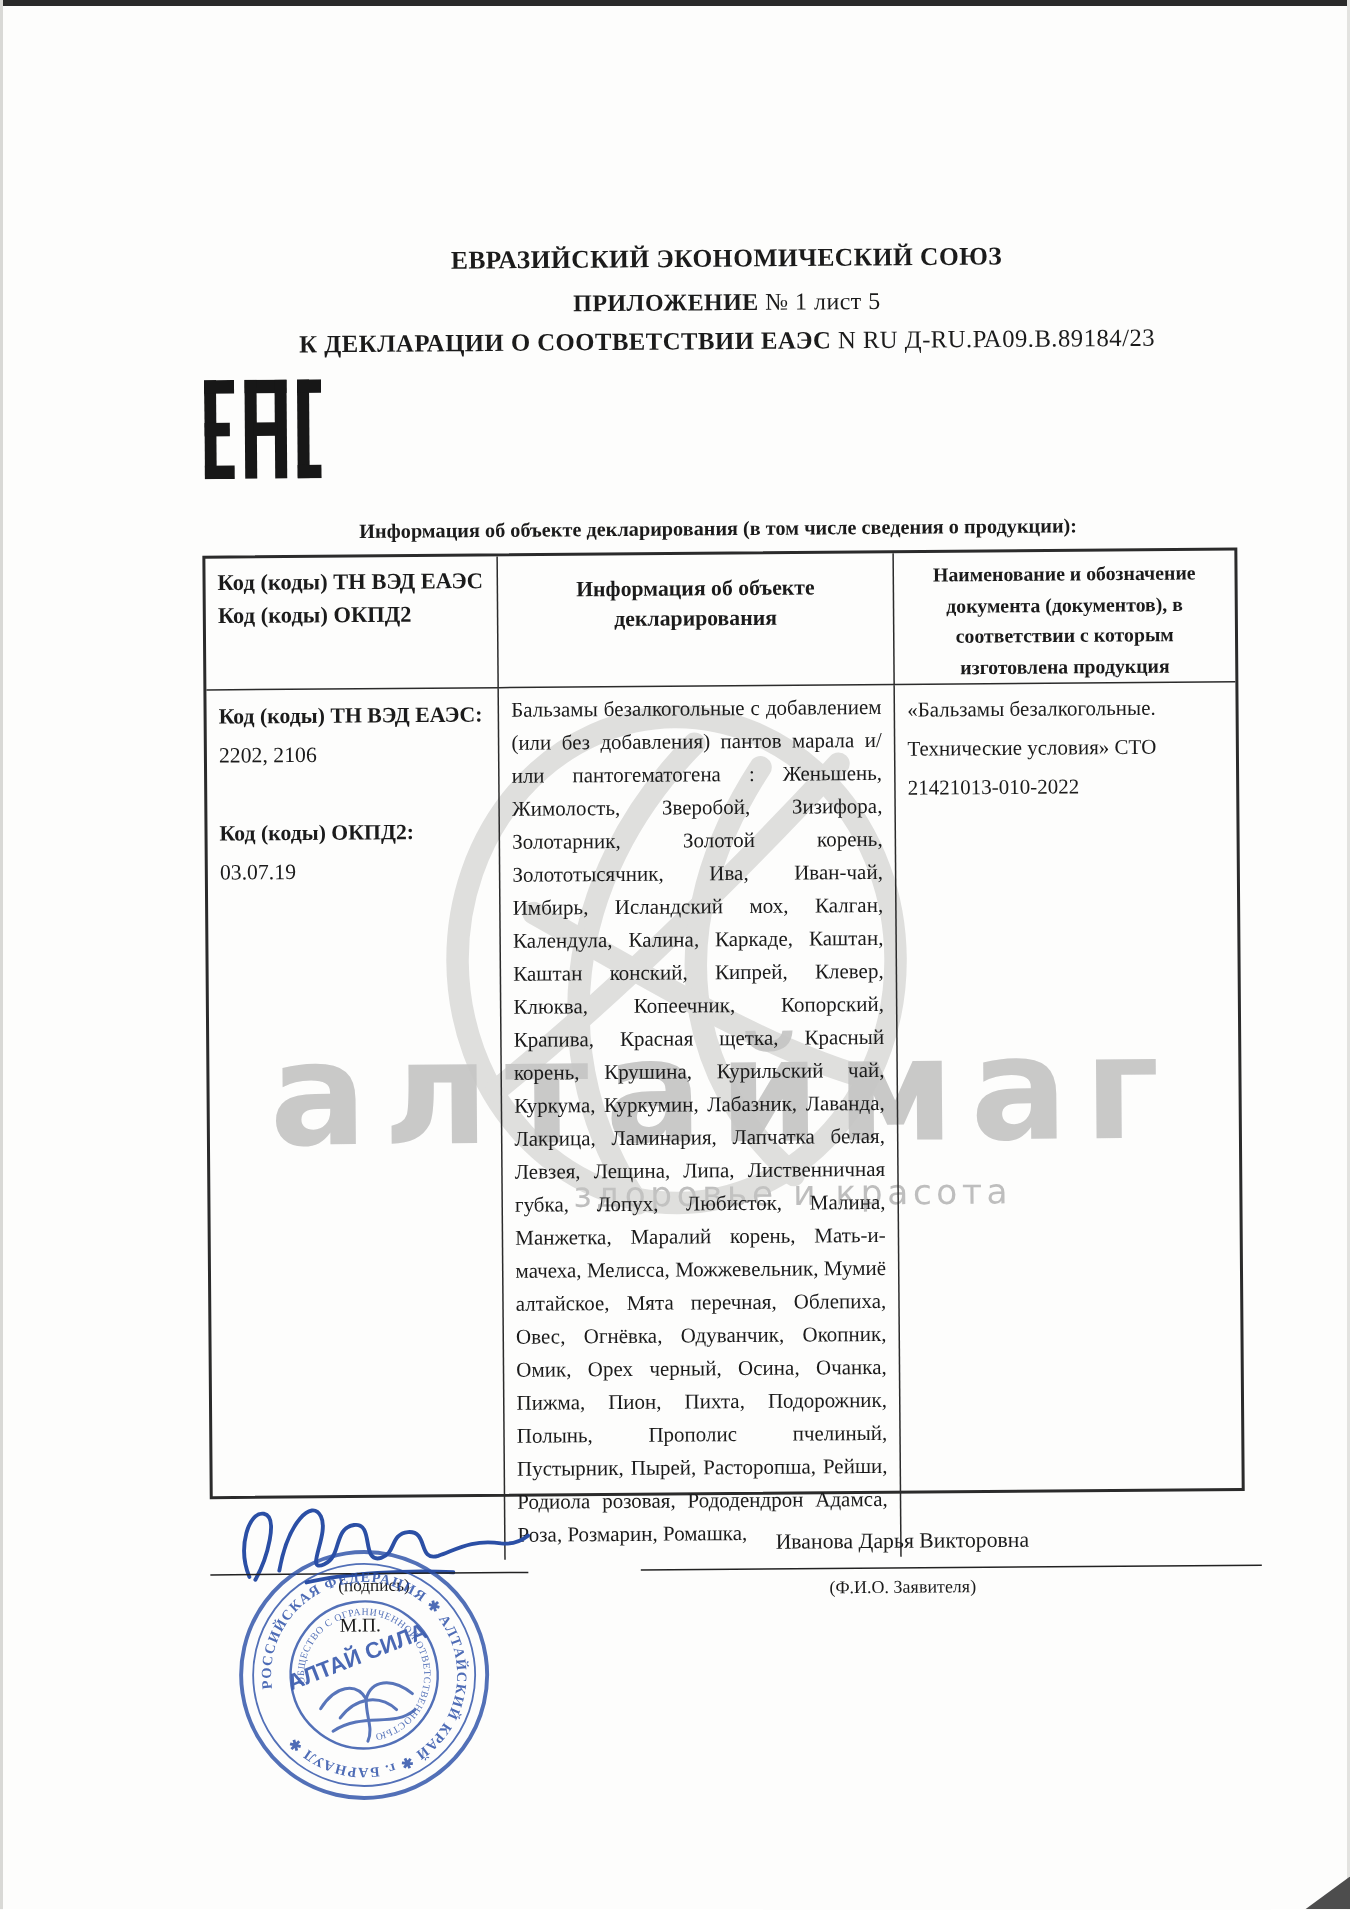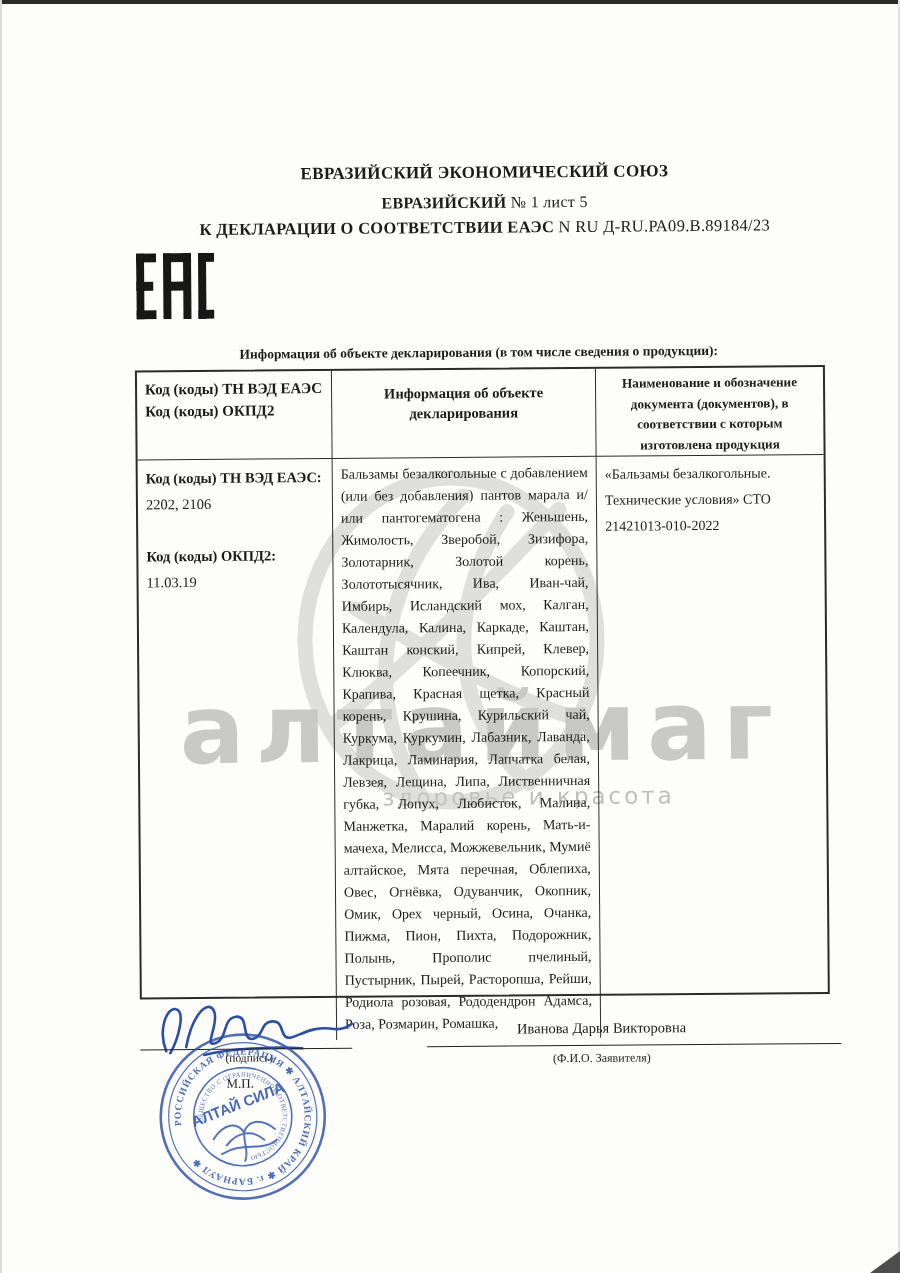--- a/index.html
+++ b/index.html
@@ -81,21 +81,21 @@
         <ellipse cx="155" cy="172" rx="146" ry="162"></ellipse>
         <path d="M34,258 C112,196 196,114 264,42"></path>
         <path d="M128,334 C66,240 78,118 168,28"></path>
         <path d="M232,316 C160,252 142,150 212,44"></path>
         <path d="M60,140 C130,180 210,230 276,250"></path>
       </g>
     </svg>
 
     <div class="hdr h1">ЕВРАЗИЙСКИЙ ЭКОНОМИЧЕСКИЙ СОЮЗ</div>
     <div class="hdr h2">
-      <span>ЕВРАЗИЙСКИЙ</span>
+      <span>ПРИЛОЖЕНИЕ</span>
       <span class="reg">№ 1 лист 5</span>
     </div>
     <div class="hdr h3">
       <span>К ДЕКЛАРАЦИИ О СООТВЕТСТВИИ ЕАЭС</span>
       <span class="reg">N RU Д-RU.РА09.В.89184/23</span>
     </div>
 
     <svg class="eac" width="78" height="66" viewBox="0 0 78 66">
       <g fill="#171717">
 
@@ -124,21 +124,21 @@
       </div>
       <div class="cell th th-c2">Информация об объекте декларирования</div>
       <div class="cell th th-c3 last">Наименование и обозначение документа (документов), в соответствии с которым изготовлена продукция</div>
 
       <div class="cell body td-c1">
         <div class="lbl">Код (коды) ТН ВЭД ЕАЭС:</div>
         <div>2202, 2106</div>
         <div class="gap"></div>
         <div>
           <span class="lbl">Код (коды) ОКПД2:</span>
-          <span>11.03.19</span>
+          <span>03.07.19</span>
         </div>
       </div>
       <div class="cell body td-c2">Бальзамы безалкогольные с добавлением (или без добавления) пантов марала и/или пантогематогена : Женьшень, Жимолость, Зверобой, Зизифора, Золотарник, Золотой корень, Золототысячник, Ива, Иван-чай, Имбирь, Исландский мох, Калган, Календула, Калина, Каркаде, Каштан, Каштан конский, Кипрей, Клевер, Клюква, Копеечник, Копорский, Крапива, Красная щетка, Красный корень, Крушина, Курильский чай, Куркума, Куркумин, Лабазник, Лаванда, Лакрица, Ламинария, Лапчатка белая, Левзея, Лещина, Липа, Лиственничная губка, Лопух, Любисток, Малина, Манжетка, Маралий корень, Мать-и-мачеха, Мелисса, Можжевельник, Мумиё алтайское, Мята перечная, Облепиха, Овес, Огнёвка, Одуванчик, Окопник, Омик, Орех черный, Осина, Очанка, Пижма, Пион, Пихта, Подорожник, Полынь, Прополис пчелиный, Пустырник, Пырей, Расторопша, Рейши, Родиола розовая, Рододендрон Адамса, Роза, Розмарин, Ромашка,</div>
       <div class="cell body td-c3 last">«Бальзамы безалкогольные.
 Технические условия» СТО 21421013-010-2022</div>
     </div>
 
     <svg class="sig-img" width="205" height="62" viewBox="0 0 205 62">
       <g fill="none" stroke="#2b4fa5" stroke-width="2.6" stroke-linecap="round">
         <path d="M14,54 C6,34 14,10 24,12 C34,14 26,42 18,56"></path>

